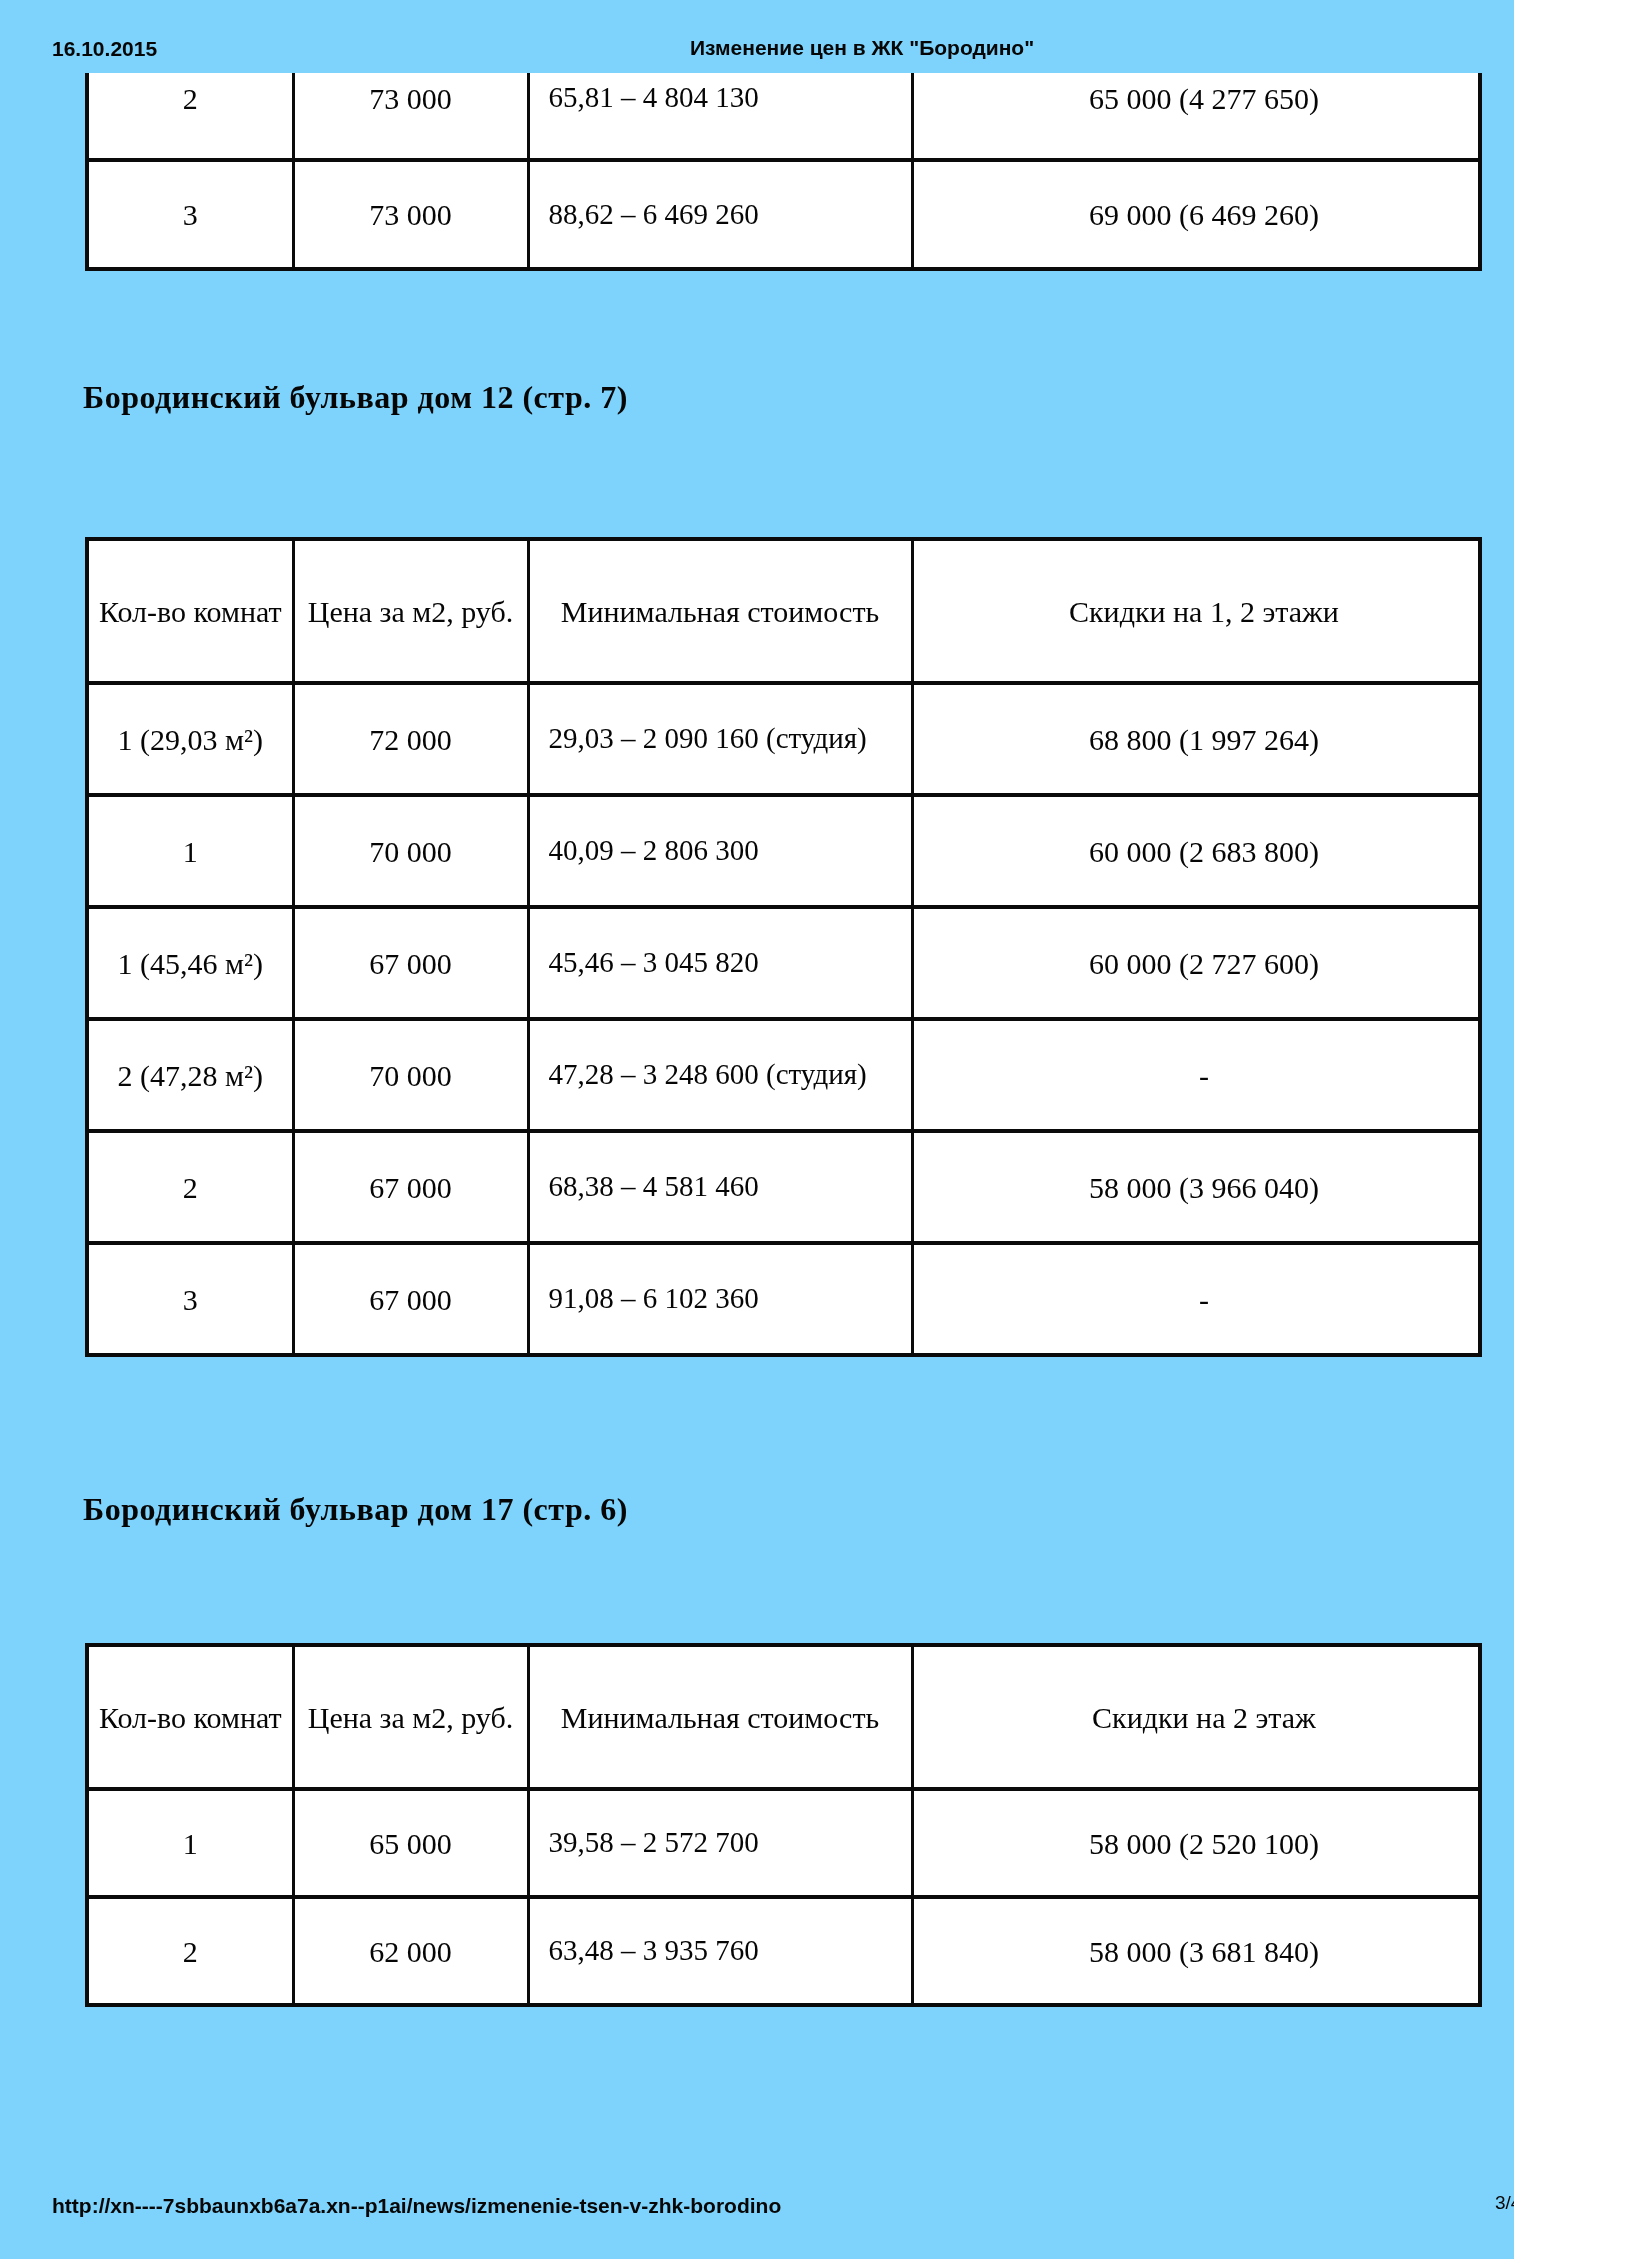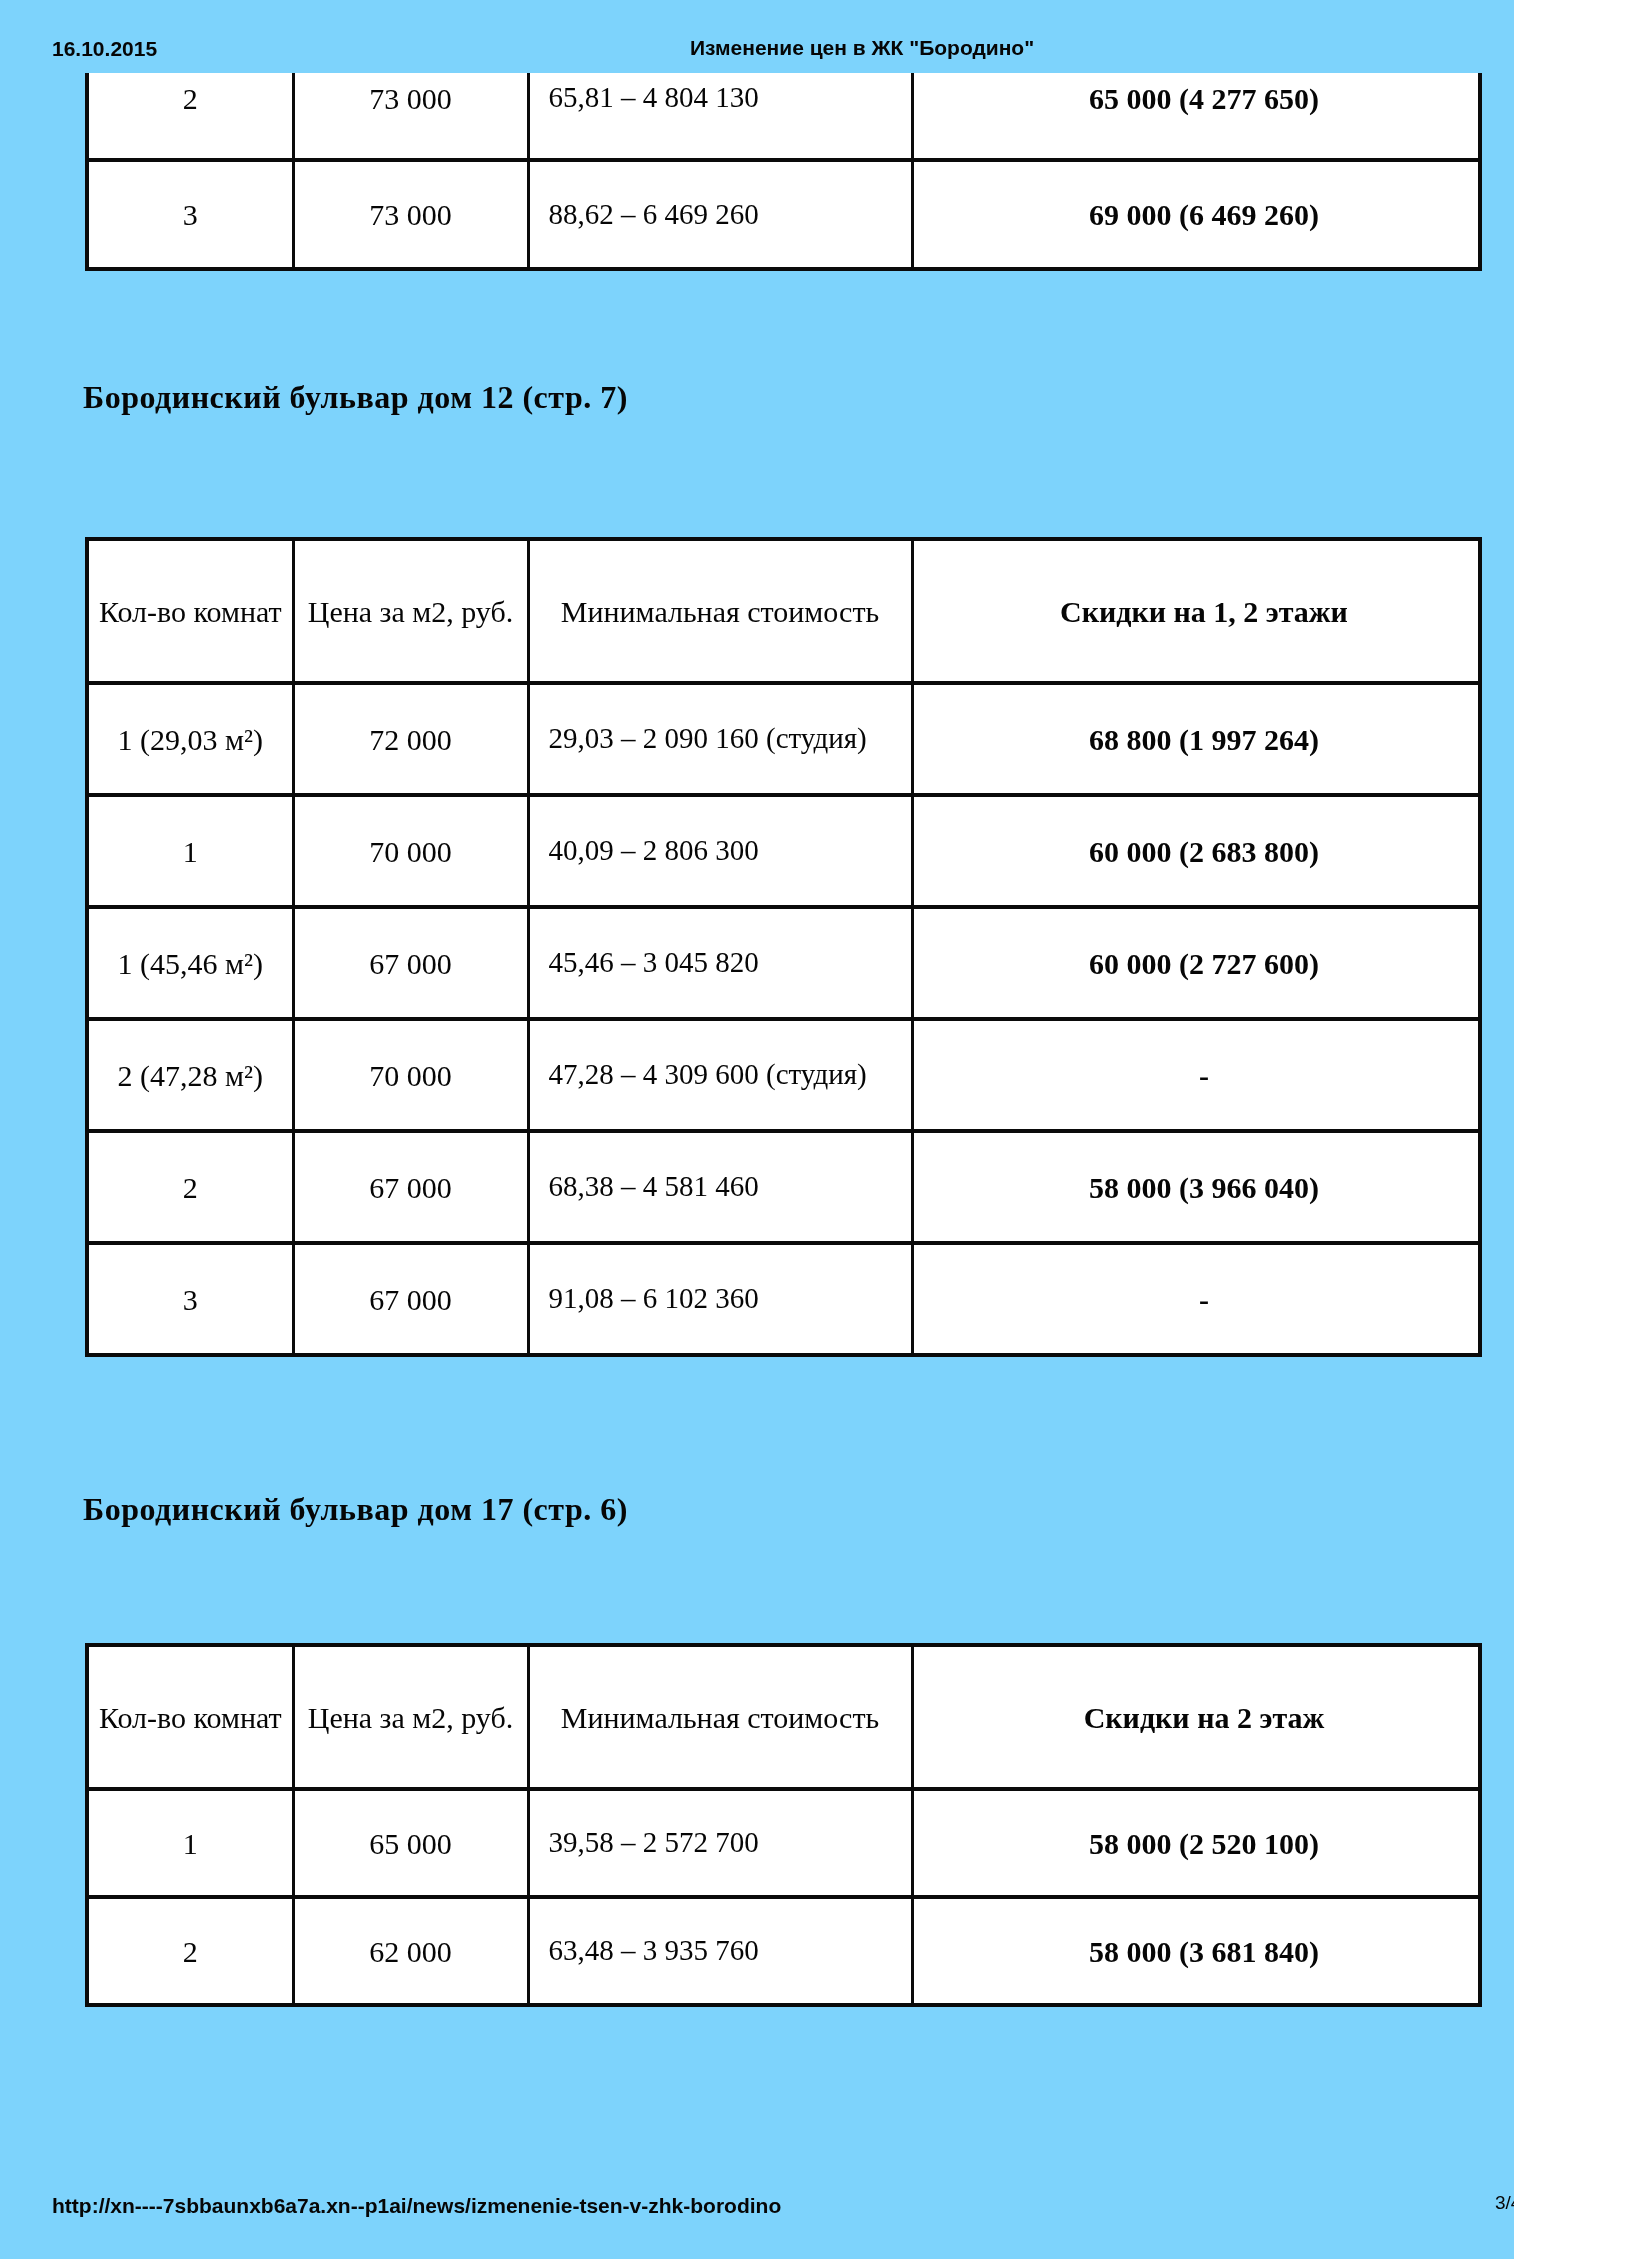--- a/index.html
+++ b/index.html
@@ -66,21 +66,21 @@
     font-family:"Liberation Serif", serif;
     font-size:30px; font-weight:normal;
     color:#060606;
     text-align:center; vertical-align:middle;
     padding:0 5.6px; line-height:1.3;
   }
   
   .tbl th.c2 { text-align:center; }
   .tbl td.c2 { text-align:left; padding:0 19px; white-space:nowrap; font-size:29px; }
   
-  .tbl td.c3, .tbl th.c3 { font-weight:bold;padding-left:22px; }
+  .tbl td.c3, .tbl th.c3 { font-weight:normal;padding-left:22px; }
 
   #table-top { top:73px; border-top:none; }
   #table-top tr:first-child td { border-top:none; vertical-align:top; padding-top:5.6px; }
   #table-top tr:nth-child(1) { height:87px; }
   #table-top tr:nth-child(2) { height:109px; }
 
   #table-dom12 { top:537px; }
   #table-dom12 thead tr { height:144px; }
   #table-dom12 tbody tr { height:112px; }
 
@@ -152,21 +152,21 @@
         </tr>
         <tr>
           <td class="c0">1 (45,46 м²)</td>
           <td class="c1">67 000</td>
           <td class="c2">45,46 – 3 045 820</td>
           <td class="c3">60 000 (2 727 600)</td>
         </tr>
         <tr>
           <td class="c0">2 (47,28 м²)</td>
           <td class="c1">70 000</td>
-          <td class="c2">47,28 – 4 309 600 (студия)</td>
+          <td class="c2">47,28 – 3 248 600 (студия)</td>
           <td class="c3">-</td>
         </tr>
         <tr>
           <td class="c0">2</td>
           <td class="c1">67 000</td>
           <td class="c2">68,38 – 4 581 460</td>
           <td class="c3">58 000 (3 966 040)</td>
         </tr>
         <tr>
           <td class="c0">3</td>

